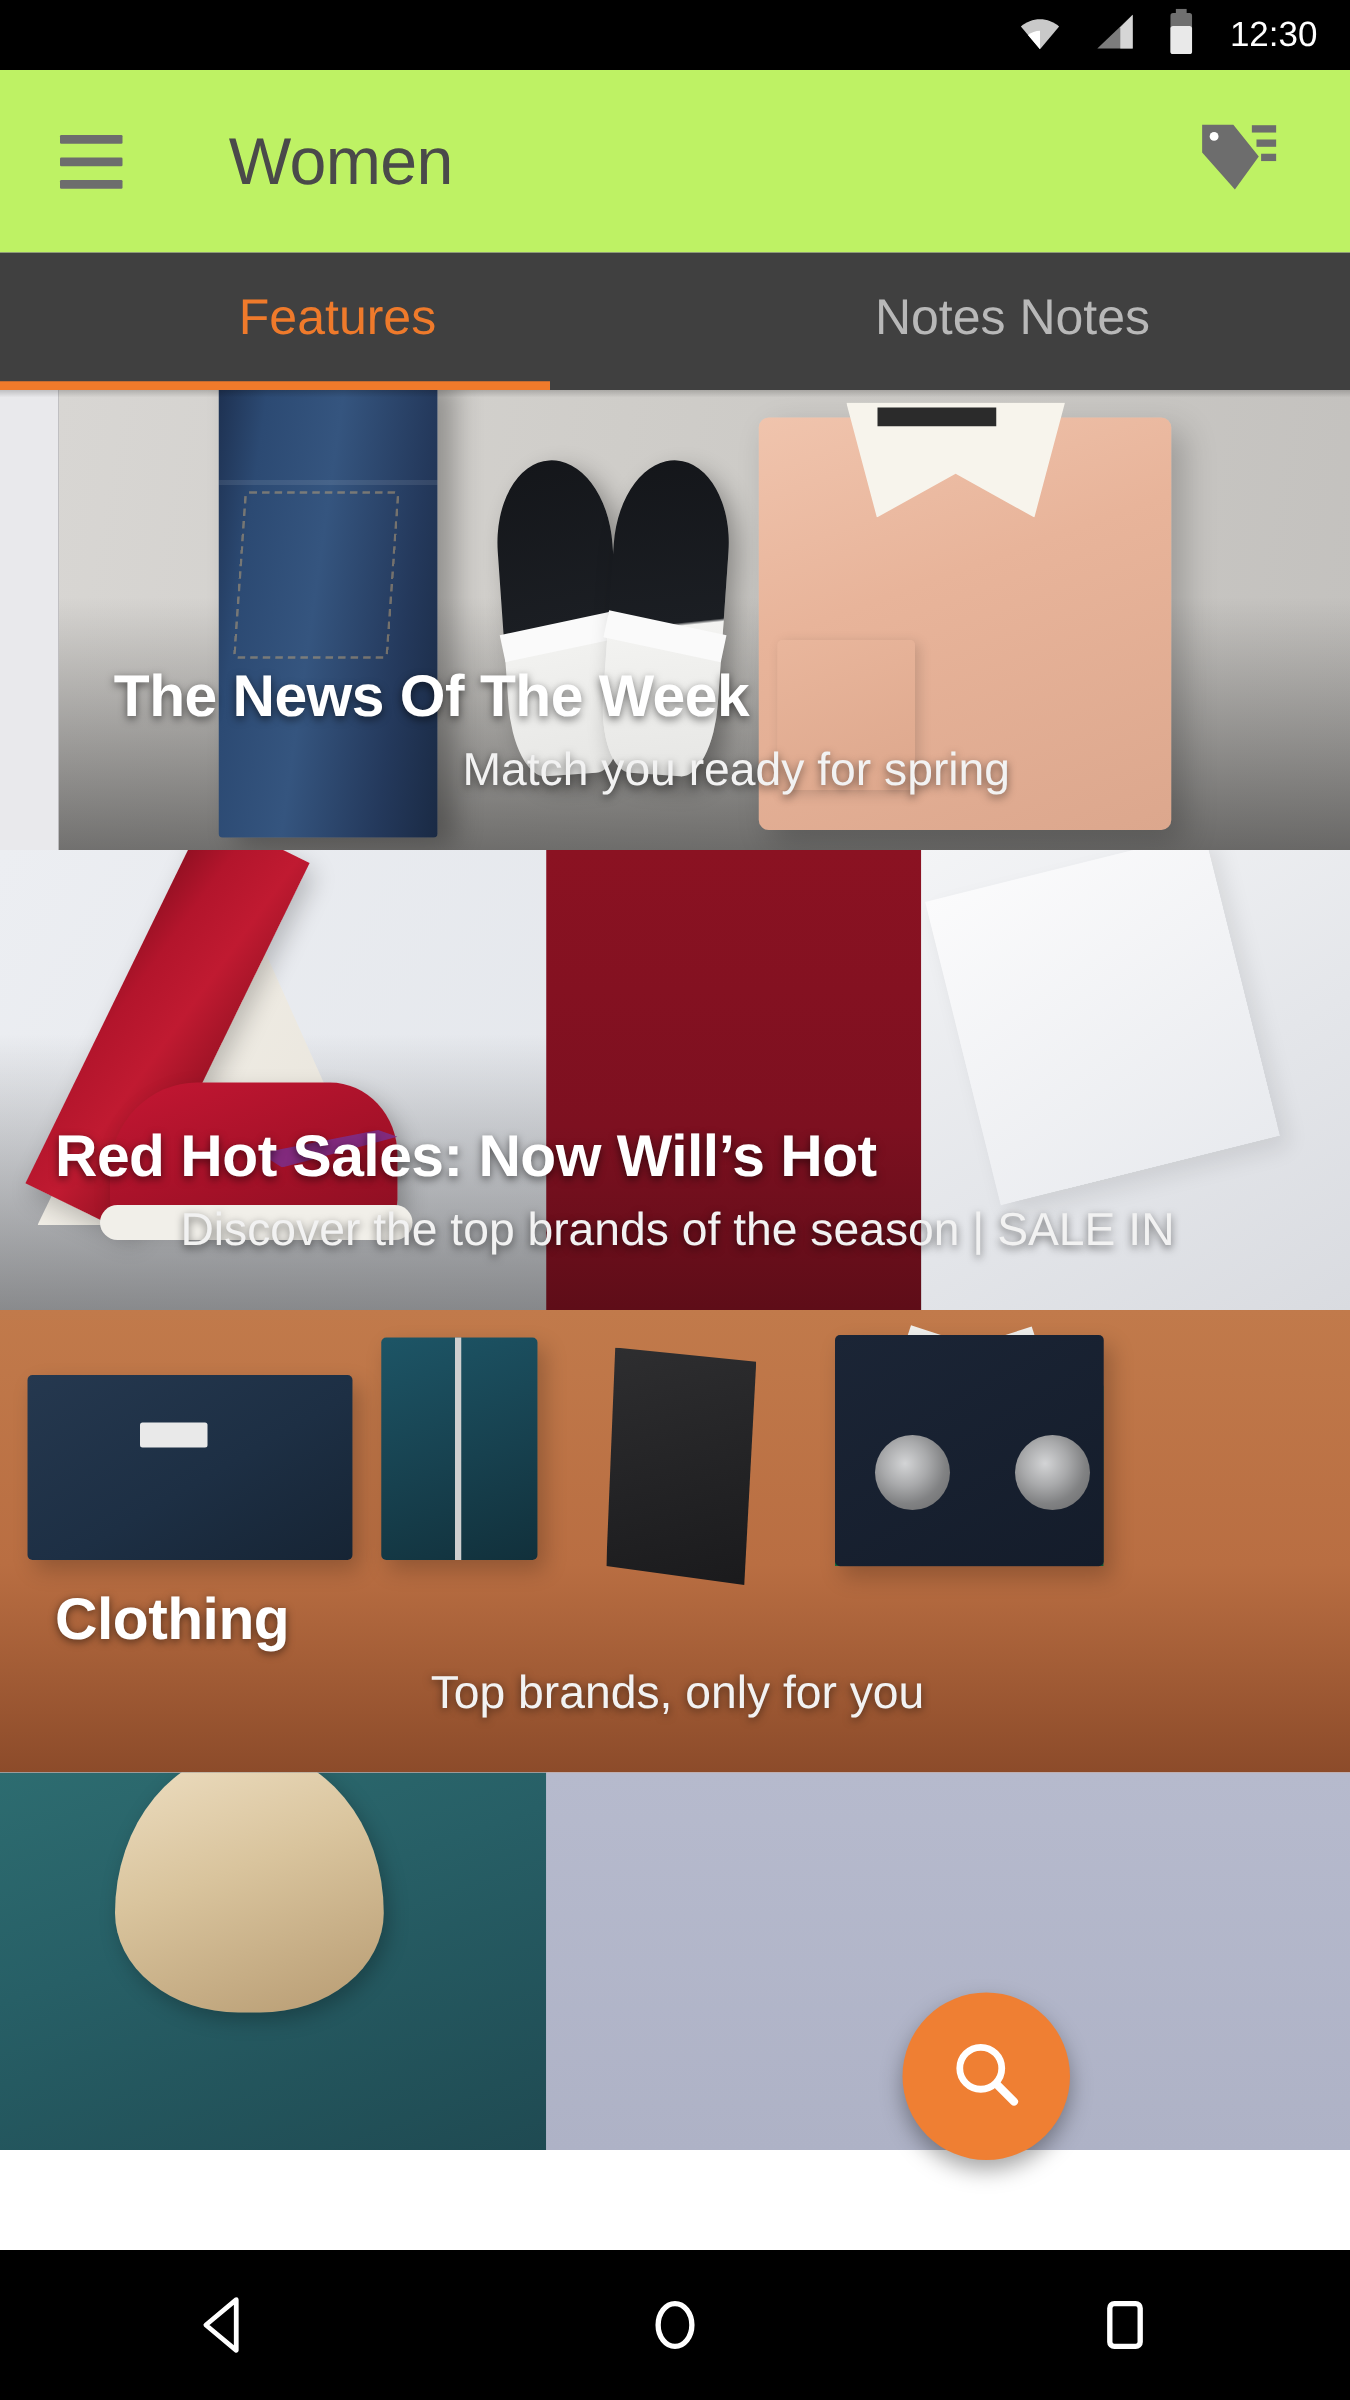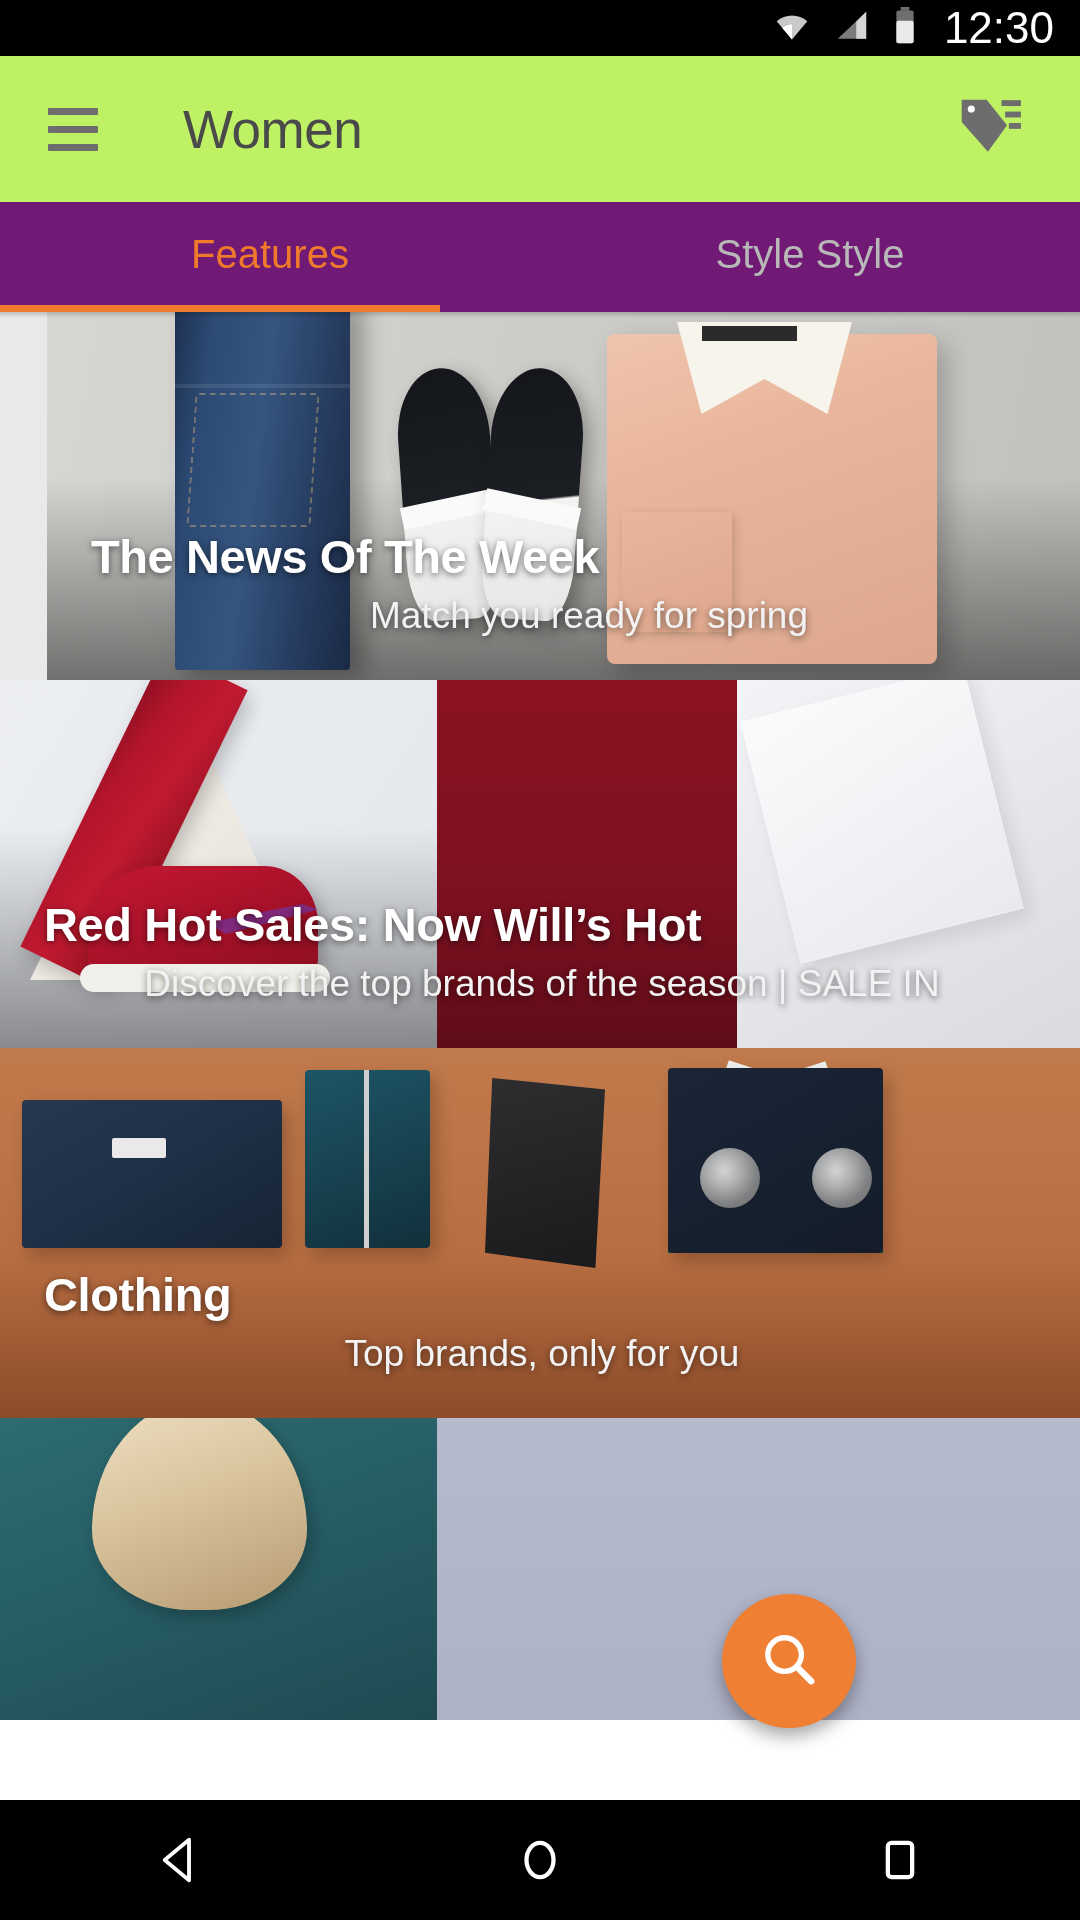--- a/index.html
+++ b/index.html
@@ -11,41 +11,41 @@
   }
   .phone { position:relative; width:1080px; height:1920px; background:#fff; }
 
   
   .statusbar{
     position:absolute; top:0; left:0; width:1080px; height:56px;
     background:#000; display:flex; align-items:center; justify-content:flex-end;
     padding-right:26px; gap:18px;
   }
   .sb-icons{ display:flex; align-items:center; gap:20px; }
-  .sb-time{ color:#fff; font-size:44px; letter-spacing:0px; line-height:1; margin-left:8px;}
+  .sb-time{ color:#fff; font-size:28px; letter-spacing:0px; line-height:1; margin-left:8px;}
 
   
   .appbar{
     position:absolute; top:56px; left:0; width:1080px; height:146px;
     background:#bef264; display:flex; align-items:center;
   }
   .hamburger{
     width:50px; margin-left:48px; display:flex; flex-direction:column; gap:11px;
     cursor:pointer;
   }
   .hamburger span{ display:block; height:7px; background:#6d6d6d; border-radius:1px; }
   .appbar-title{
     margin-left:85px; font-size:53px; color:#4a4a4a; font-weight:400; letter-spacing:-0.5px;
   }
   .appbar-action{ margin-left:auto; margin-right:52px; cursor:pointer; }
 
   
   .tabs{
     position:absolute; top:202px; left:0; width:1080px; height:110px;
-    background:#701a75; display:flex;
+    background:#404040; display:flex;
   }
   .tab{
     flex:1; display:flex; align-items:center; justify-content:center;
     font-size:40px; cursor:pointer; position:relative; padding-bottom:6px;
   }
   .tab.active{ color:#ef7a2b; }
   .tab.inactive{ color:#b8b8b8; }
   .tab-indicator{
     position:absolute; top:305px; left:0; width:440px; height:7px; background:#ef7a2b;
   }
@@ -302,21 +302,21 @@
         <circle cx="5.6" cy="6.2" r="1.15" fill="#ffffff"></circle>
         <rect x="15.4" y="3.3" width="6.3" height="1.9" fill="#6d6d6d"></rect>
         <rect x="16.6" y="7.0" width="5.1" height="1.9" fill="#6d6d6d"></rect>
         <rect x="17.8" y="10.7" width="3.9" height="1.9" fill="#6d6d6d"></rect>
       </svg>
     </div>
   </div>
 
   <div class="tabs">
     <div class="tab active">Features</div>
-    <div class="tab inactive">Style Style</div>
+    <div class="tab inactive">Notes Notes</div>
   </div>
   <div class="tab-indicator"></div>
   <div class="tabs-shadow"></div>
 
   <div class="list">
 
     <div class="card card1">
       <div class="c1-bg"></div>
       <div class="c1-jeans"></div>
       <div class="c1-shoe l">

